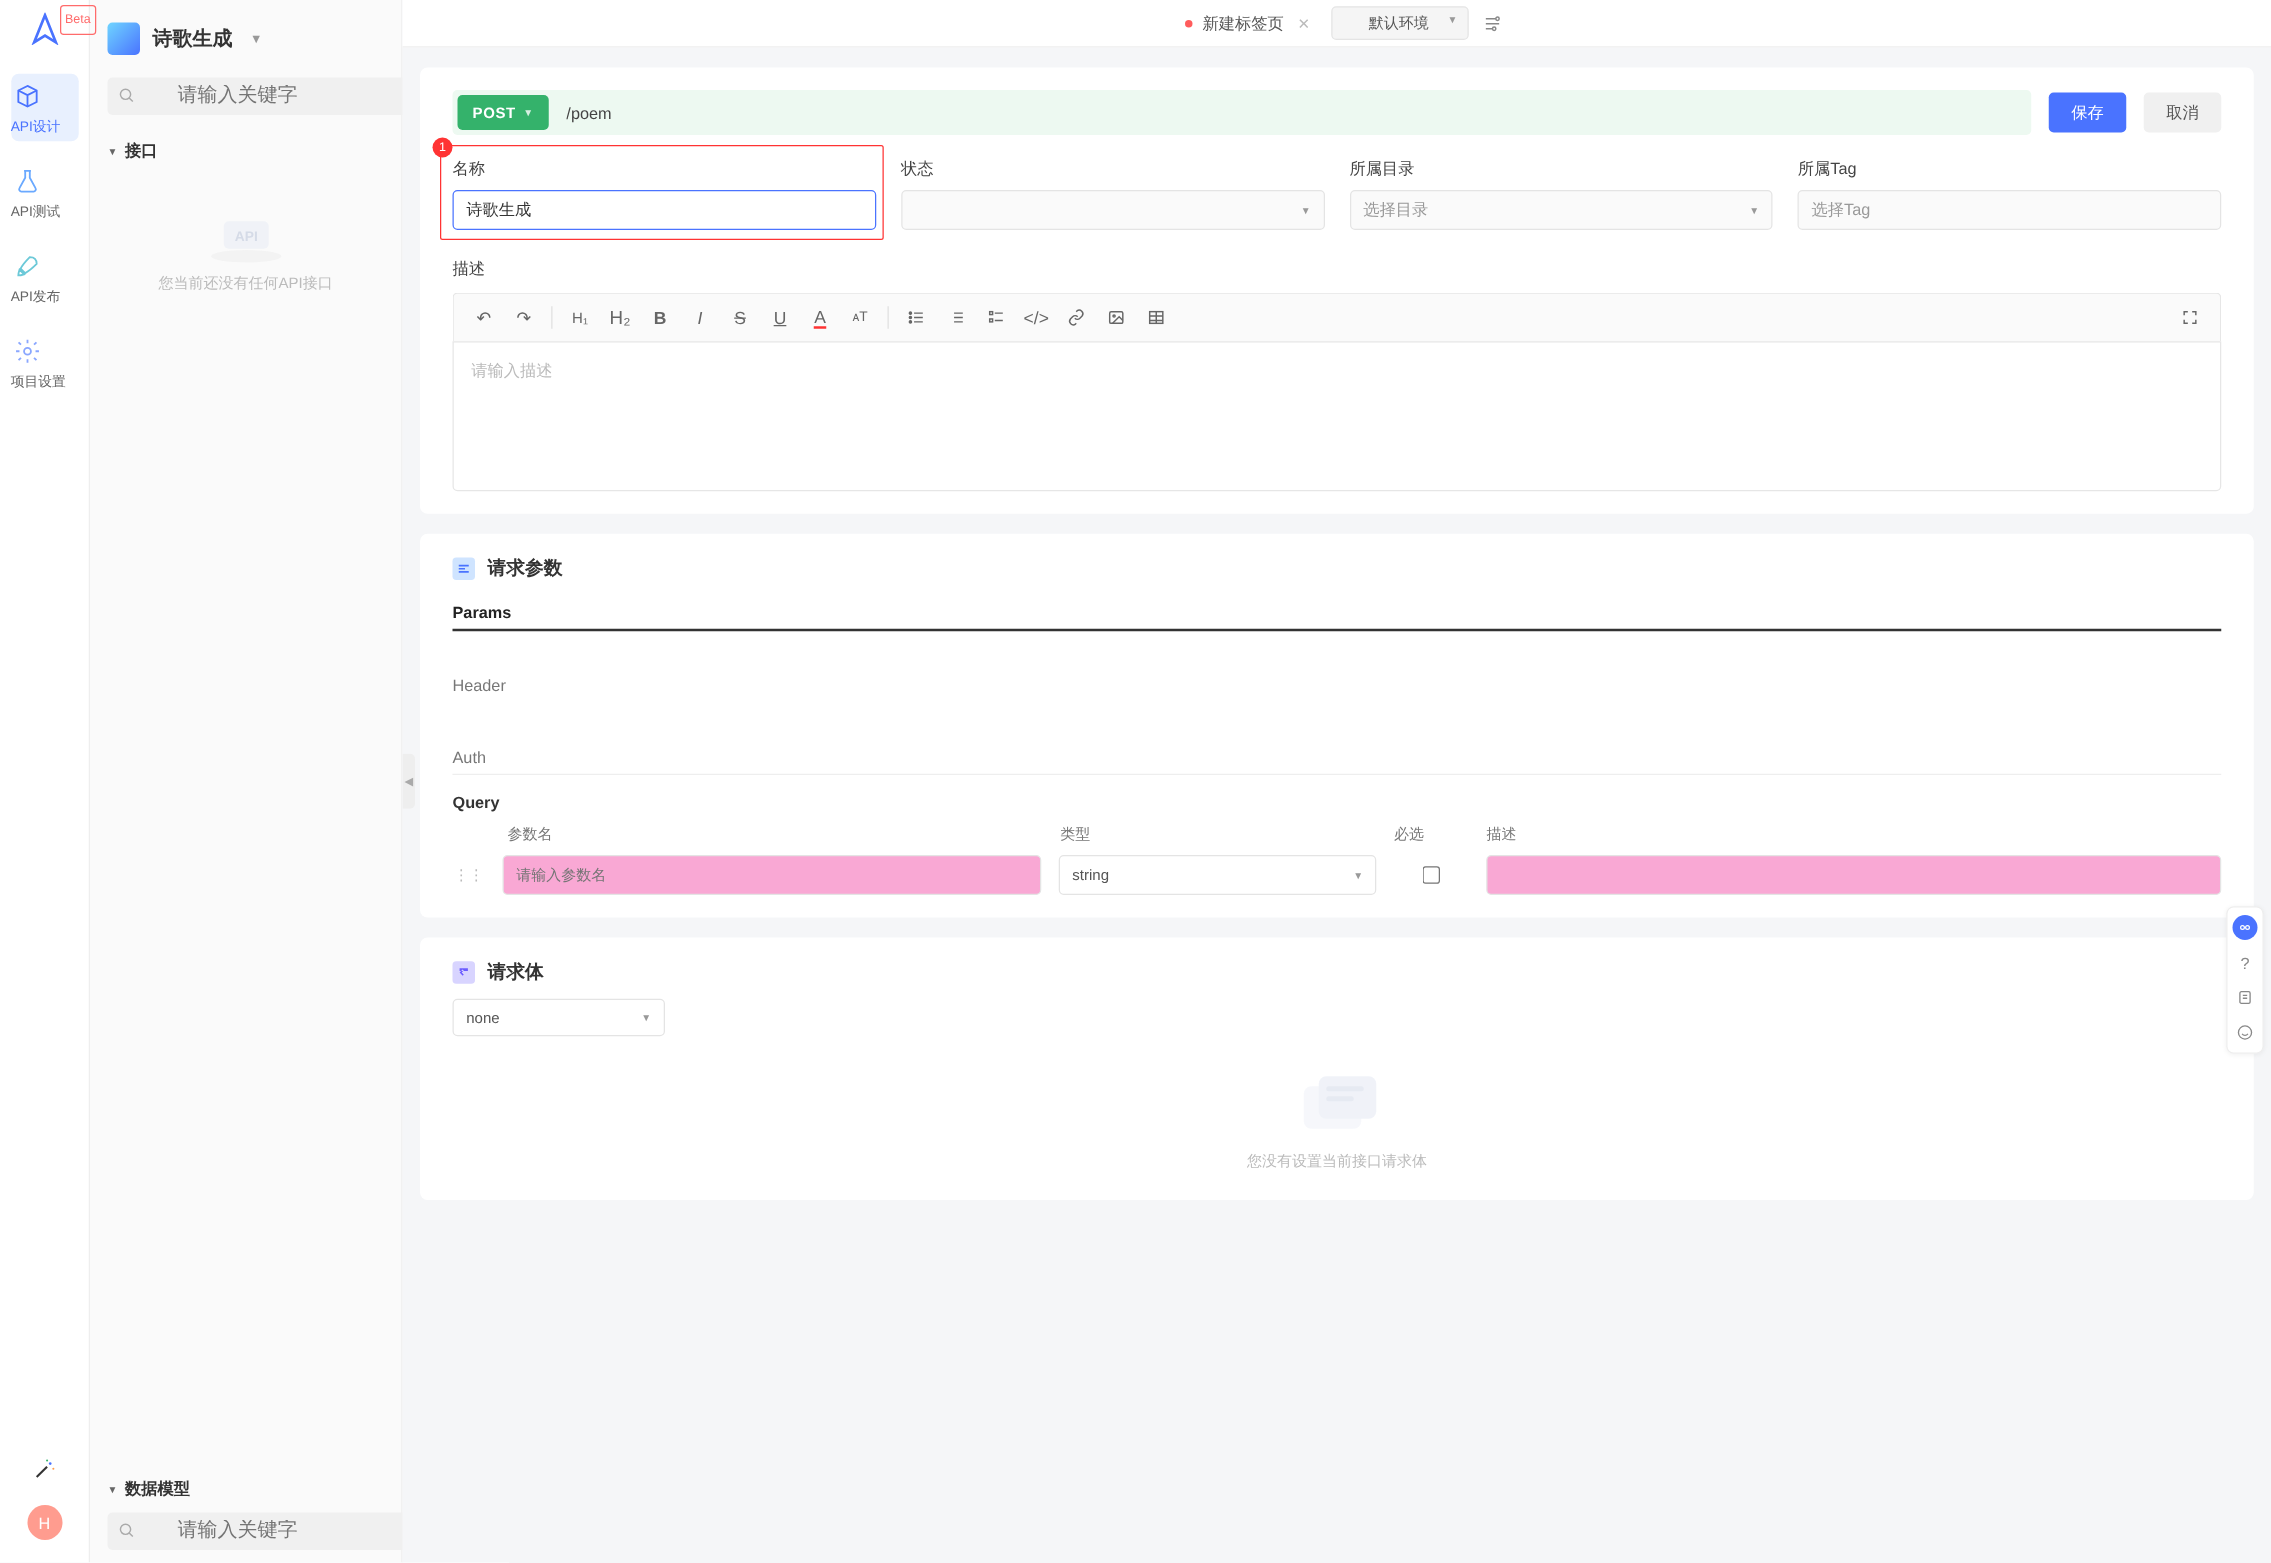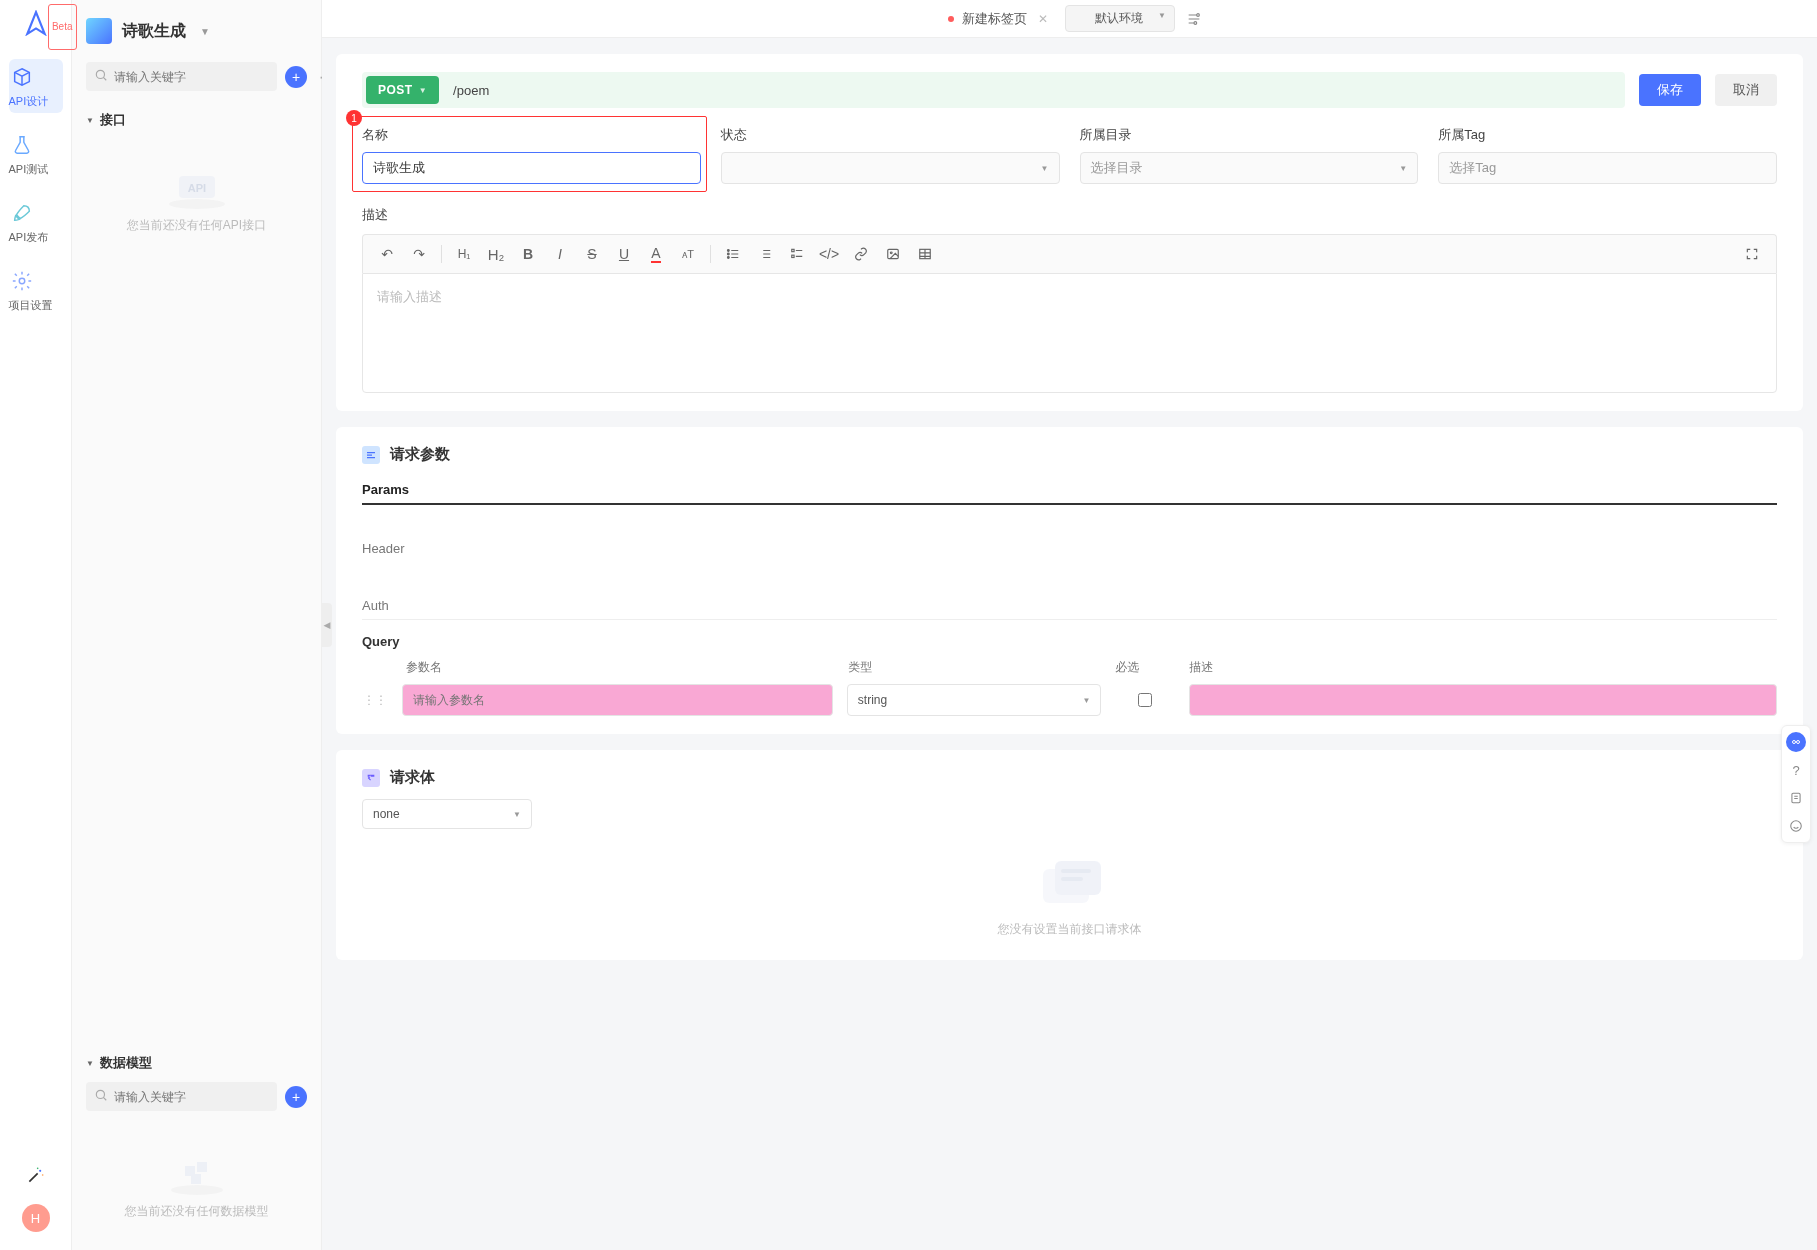--- a/index.html
+++ b/index.html
@@ -2,38 +2,38 @@
 <html><head>
 <meta charset="utf-8">
 <style>
 * { box-sizing: border-box; margin: 0; padding: 0; }
 body { font-family: -apple-system, "PingFang SC", "Microsoft YaHei", sans-serif; font-size: 13px; color: #333; background: #fff; overflow: hidden; }
 .app { display: flex; height: 100vh; width: 100vw; }
 
 
 .rail { width: 72px; background: #fff; border-right: 1px solid #eee; display: flex; flex-direction: column; align-items: center; padding-top: 10px; position: relative; }
 .logo-wrap { position: relative; margin-bottom: 20px; }
-.logo-wrap .beta { position: absolute; top: -6px; right: -28px; font-size: 10px; color: #ff6b6b; border: 1px solid #ff6b6b; border-radius: 3px; padding: 16px 3px; line-height: 12px; }
+.logo-wrap .beta { position: absolute; top: -6px; right: -28px; font-size: 10px; color: #ff6b6b; border: 1px solid #ff6b6b; border-radius: 3px; padding: 5px 3px; line-height: 12px; }
 .rail-item { width: 54px; height: 54px; display: flex; flex-direction: column; align-items: flex-start; justify-content: center; border-radius: 6px; margin-bottom: 14px; cursor: pointer; color: #666; font-size: 11px; gap: 4px; }
 .rail-item.active { background: #e8f0fe; color: #4a73ff; }
 .rail-icon { width: 26px; height: 26px; display: flex; align-items: center; justify-content: center; }
 .rail-spacer { flex: 1; }
 .rail-bottom { display: flex; flex-direction: column; align-items: center; gap: 14px; padding-bottom: 18px; }
 .rail-avatar { width: 28px; height: 28px; border-radius: 50%; background: #ff9c8f; color: #fff; display: flex; align-items: center; justify-content: center; font-size: 13px; }
 .wand-icon { font-size: 18px; }
 
 
 .sidebar { width: 250px; background: #fafafa; border-right: 1px solid #eee; display: flex; flex-direction: column; }
 .proj-header { display: flex; align-items: center; gap: 10px; padding: 18px 14px; }
 .proj-icon { width: 26px; height: 26px; border-radius: 4px; background: linear-gradient(135deg,#6fd5ff,#4a73ff); }
 .proj-name { font-size: 16px; font-weight: 600; }
 .proj-caret { color: #999; font-size: 10px; margin-left: 4px; }
 .search-row { display: flex; align-items: center; gap: 8px; padding: 0 14px 10px; }
 .search-box { flex: 1; display: flex; align-items: center; background: #f0f0f0; border-radius: 4px; padding: 6px 8px; gap: 6px; }
-.search-box input { border: none; background: transparent; outline: none; flex: 1; font-size: 12px; color: #333; }
+.search-box input { border: none; background: transparent; outline: none; flex: 1; font-size: 16px; color: #333; margin-left: 28px; }
 .icon-btn { width: 22px; height: 22px; border-radius: 50%; display: flex; align-items: center; justify-content: center; cursor: pointer; font-size: 14px; flex-shrink: 0; }
 .icon-btn.blue { background: #4a73ff; color: #fff; }
 .tree-section { padding: 4px 14px; }
 .tree-header { display: flex; align-items: center; gap: 6px; font-weight: 600; font-size: 13px; padding: 6px 0; cursor: pointer; }
 .tree-caret { font-size: 8px; color: #666; }
 .empty-block { display: flex; flex-direction: column; align-items: center; color: #bbb; font-size: 12px; padding: 22px 0; }
 .empty-img { width: 90px; height: 60px; display:flex;align-items:center;justify-content:center; opacity:.55; }
 .sidebar .grow { flex: 1; }
 
 
@@ -216,33 +216,20 @@
         <span style="color:#aaa">
           <svg width="14" height="14" viewBox="0 0 24 24" fill="none" stroke="currentColor" stroke-width="2">
               <circle cx="11" cy="11" r="7"></circle>
               <path d="M21 21l-5-5"></path>
             </svg>
         </span>
         <input placeholder="请输入关键字" style="">
       </div>
       <div class="icon-btn blue">+</div>
     </div>
-    <div class="empty-block" style="padding-bottom:30px">
-      <div class="empty-img">
-        <svg width="80" height="50" viewBox="0 0 80 50">
-            <ellipse cx="40" cy="42" rx="26" ry="5" fill="#eee"></ellipse>
-            <g fill="#e4e9f4">
-              <rect x="28" y="18" width="10" height="10"></rect>
-              <rect x="40" y="14" width="10" height="10"></rect>
-              <rect x="34" y="26" width="10" height="10"></rect>
-            </g>
-          </svg>
-      </div>
-      <span>您当前还没有任何数据模型</span>
-    </div>
   </div>
 
   <div class="main">
     <div class="tabbar">
       <div style="display:flex;align-items:center;height:100%">
         <div class="tab">
           <span class="dot"></span>
           <span>新建标签页</span>
           <span class="tab-close">✕</span>
         </div>

